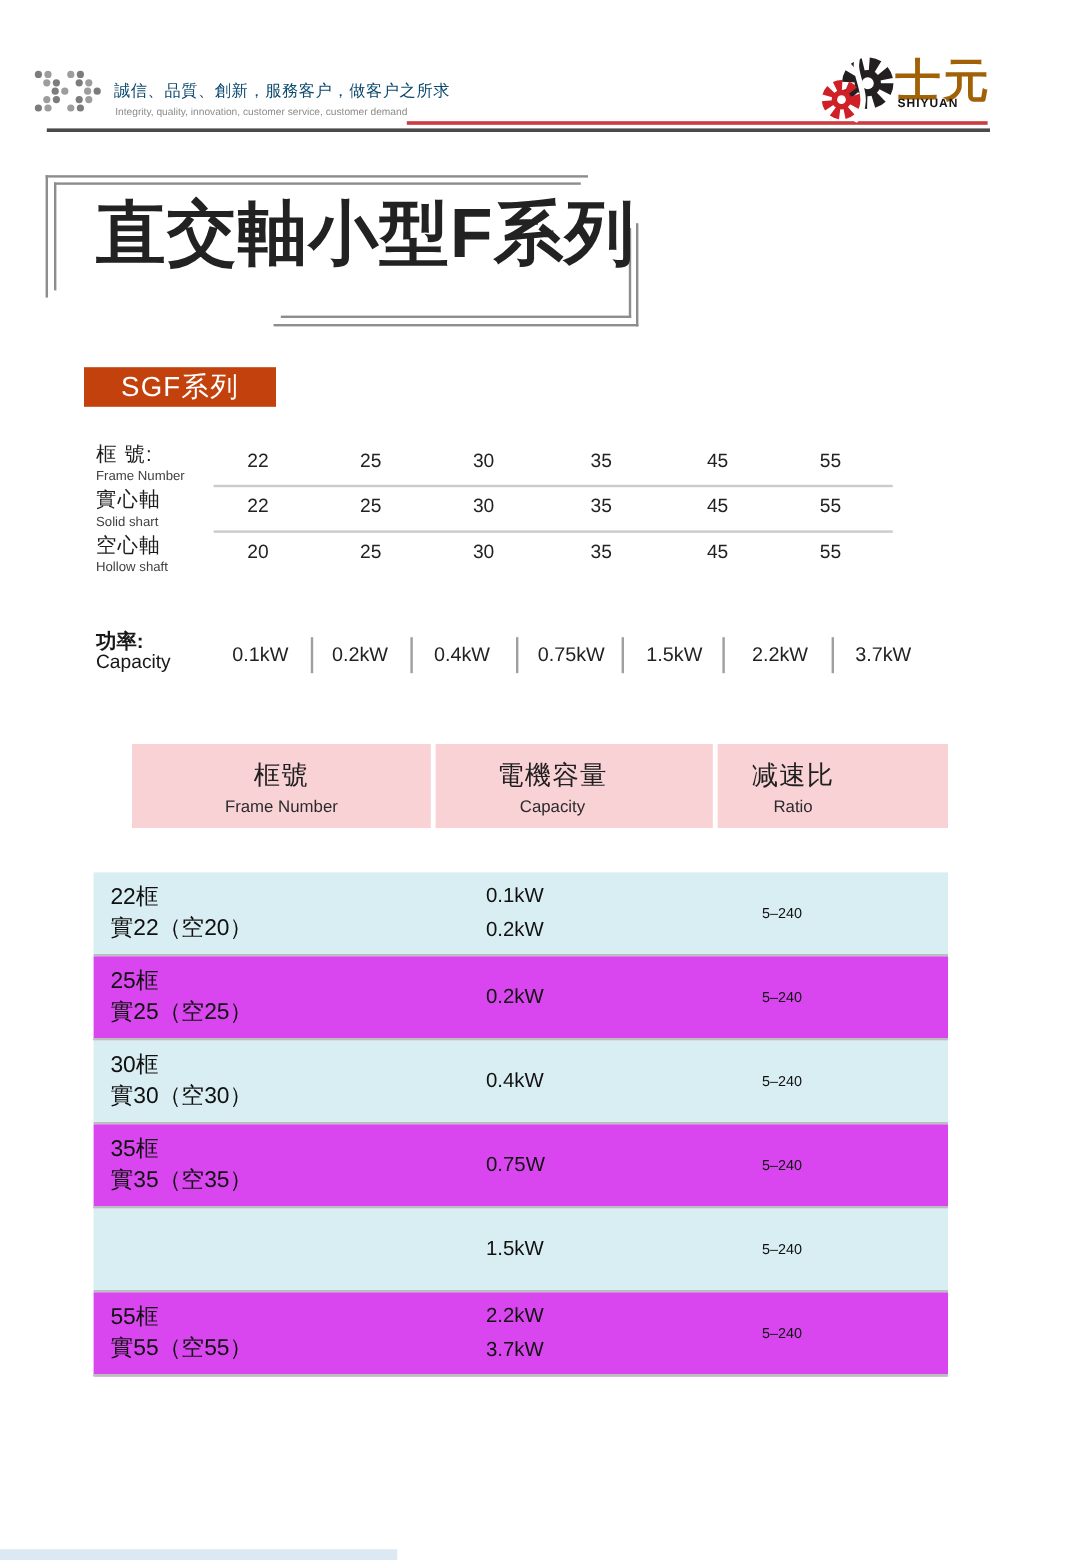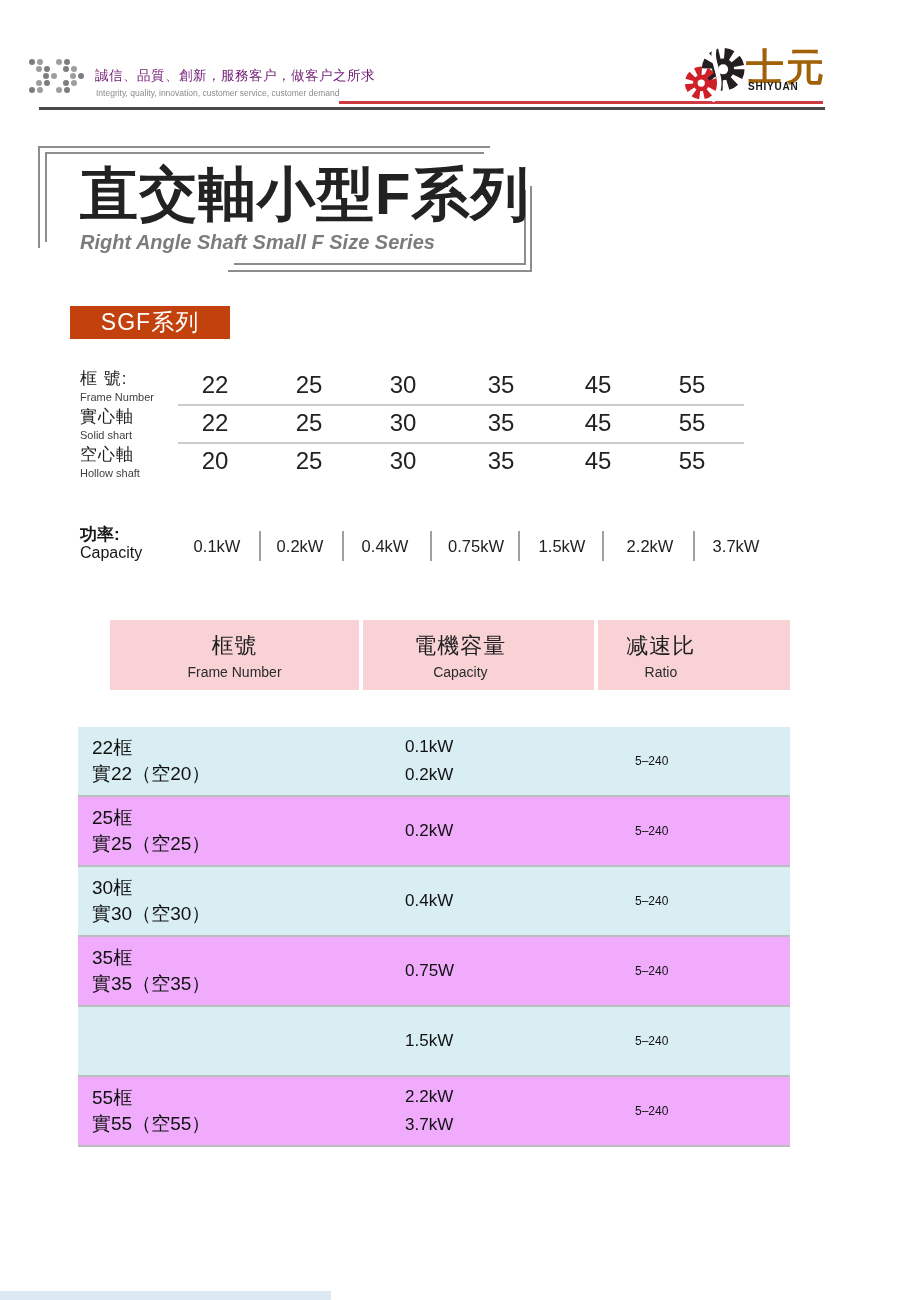--- a/index.html
+++ b/index.html
@@ -1,21 +1,21 @@
 <!DOCTYPE html>
 <html><head>
 <meta charset="utf-8">
 <style>
   html,body{margin:0;padding:0;background:#fff;}
   #page{position:relative;width:900px;height:1300px;background:#ffffff;overflow:hidden;
         font-family:"Liberation Sans", sans-serif;color:#1d1d1d;}
   .abs{position:absolute;}
 
   
-  .slogan-zh{left:95px;top:67px;font-size:13.5px;color:#701a75;letter-spacing:0.5px;}
+  .slogan-zh{left:95px;top:67px;font-size:13.5px;color:#0c4a6e;letter-spacing:0.5px;}
   .slogan-en{left:96px;top:88px;font-size:8.5px;color:#8b8b8b;}
   .rule-dark{left:39px;top:107px;width:786px;height:3px;background:#4a4a4d;}
   .rule-red{left:339px;top:101px;width:484px;height:2.5px;background:#ce3a3f;}
   .logo-cn{left:746px;top:42px;font-size:38px;font-weight:700;color:#a16207;letter-spacing:2px;}
   .logo-en{left:748px;top:81px;font-size:10px;font-weight:800;color:#161616;letter-spacing:0.8px;}
 
   
   .frame-line{position:absolute;border:0 solid #8d8d8d;}
   .tl-outer{left:38px;top:146px;width:450px;height:100px;border-top-width:2px;border-left-width:2px;}
   .tl-inner{left:45px;top:152px;width:437px;height:88px;border-top-width:2px;border-left-width:2px;}
@@ -27,21 +27,21 @@
   
   .badge{left:70px;top:306px;width:160px;height:33px;background:#c2410c;color:#fff;
          display:flex;align-items:center;justify-content:center;font-size:23px;letter-spacing:1px;}
 
   
   #spec{left:80px;top:366px;width:670px;}
   .spec-row{position:relative;height:38px;}
   .spec-label{position:absolute;left:0;top:1px;}
   .spec-zh{font-size:17px;color:#1d1d1d;letter-spacing:1px;}
   .spec-en{font-size:11px;color:#3f3f3f;margin-top:1px;}
-  .spec-val{position:absolute;top:50%;transform:translate(-50%,-50%);font-size:24px;color:#222;}
+  .spec-val{position:absolute;top:50%;transform:translate(-50%,-50%);font-size:16px;color:#222;}
   .spec-div{position:absolute;left:98px;width:566px;height:2px;background:#cbcbcb;}
 
   
   #cap{left:80px;top:522px;width:700px;height:52px;}
   .cap-zh{position:absolute;left:0;top:1px;font-size:17px;font-weight:700;color:#171717;}
   .cap-en{position:absolute;left:0;top:22px;font-size:16px;color:#171717;}
   .cap-val{position:absolute;top:15px;transform:translateX(-50%);font-size:16.5px;color:#222;}
   .cap-sep{position:absolute;top:9px;height:30px;width:2px;background:#9f9f9f;}
 
   
@@ -49,21 +49,21 @@
   .hd-cell{background:#f9d2d6;display:flex;flex-direction:column;justify-content:center;align-items:center;box-sizing:border-box;height:70px;}
   .hd-c1{width:280px;margin-left:32px;}
   .hd-c2{width:255px;padding-right:36px;}
   .hd-c3{width:208px;padding-right:66px;}
   .hd-zh{font-size:22px;color:#1f1f1f;letter-spacing:1px;}
   .hd-en{font-size:14px;color:#2b2b2b;margin-top:3px;}
 
   #tbody{left:78px;top:727px;width:712px;}
   .t-row{position:relative;height:68px;border-bottom:2px solid #b9bfbf;}
   .t-row.blue{background:#d9eef3;}
-  .t-row.yellow{background:#f0abfc;}
+  .t-row.yellow{background:#d946ef;}
   .cell-frame{position:absolute;left:14px;top:50%;transform:translateY(-50%);font-size:19px;line-height:26px;color:#111;}
   .cell-cap{position:absolute;left:327px;top:50%;transform:translateY(-50%);font-size:17px;line-height:28px;color:#111;}
   .cell-ratio{position:absolute;left:557px;top:50%;transform:translateY(-50%);font-size:12px;color:#111;}
 
   .bottom-bar{left:0;top:1291px;width:331px;height:9px;background:#dce8f2;}
 </style>
 </head>
 <body>
 
 <div id="page">
@@ -106,21 +106,20 @@
     <circle cx="20" cy="42" r="4" fill="#ffffff"></circle>
   </svg>
   <div class="abs logo-cn">士元</div>
   <div class="abs logo-en">SHIYUAN</div>
 
   <div class="frame-line tl-outer"></div>
   <div class="frame-line tl-inner"></div>
   <div class="frame-line br-outer"></div>
   <div class="frame-line br-inner"></div>
   <div class="abs page-title">直交軸小型F系列</div>
-  <div class="abs page-subtitle">Right Angle Shaft Small F Size Series</div>
 
   <div class="abs badge">SGF系列</div>
 
   <div class="abs" id="spec">
       <div class="spec-row">
         <div class="spec-label">
           <div class="spec-zh">框 號:</div>
           <div class="spec-en">Frame Number</div>
         </div>
         <div class="spec-val" style="left: 135px;">22</div>

